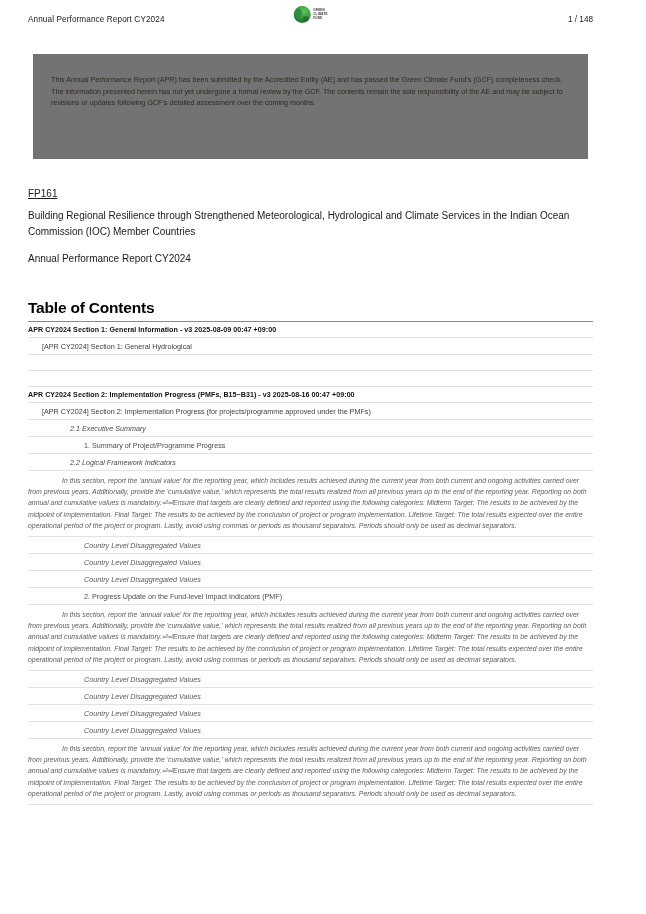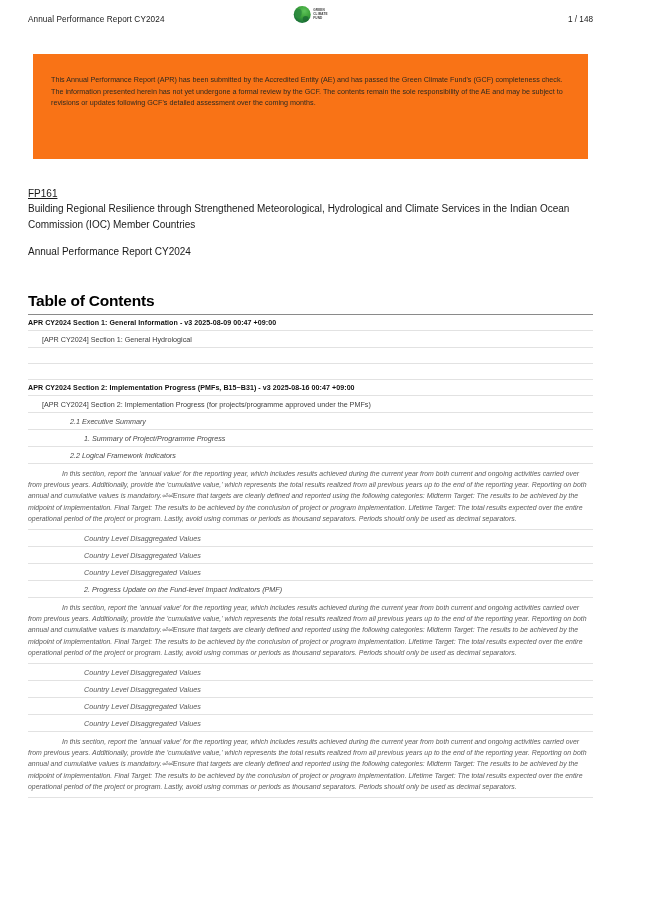--- a/index.html
+++ b/index.html
@@ -92,41 +92,42 @@
   }
   .header-pagenum {
     font-size: 8.2px;
     color: #1a1a1a;
     white-space: nowrap;
   }
 
   
   .notice-box {
     margin: 26px 33px 0 33px;
-    background: #f97316;
+    background: #737373;
     padding: 20px 18px 46px 18px;
     box-sizing: border-box;
     min-height: 105px;
   }
   .notice-text {
     font-size: 7.2px;
     line-height: 11.6px;
     color: #2e2a22;
     text-align: left;
     margin: 0;
   }
 
   
   .title-block {
     margin: 27px 28px 0 28px;
   }
   .doc-code {
     font-size: 10px;
     line-height: 15px;
     color: #1a1a1a;
+    margin-bottom: 7px;
     text-decoration: underline;
   }
   .doc-title {
     font-size: 10px;
     line-height: 15.5px;
     color: #1a1a1a;
     margin-bottom: 12px;
     max-width: 588px;
   }
   .doc-subtitle {
@@ -177,21 +178,20 @@
   }
   .toc-row.level-2 {
     font-size: 7.2px;
     font-style: italic;
     color: #4a4a4a;
     padding-left: 42px;
     min-height: 17px;
   }
   .toc-row.level-3 {
     font-size: 7.2px;
-    font-style: italic;
     color: #4a4a4a;
     padding-left: 56px;
     min-height: 17px;
   }
   .toc-row.level-4 {
     font-size: 7.2px;
     font-style: italic;
     color: #5a5a5a;
     padding-left: 56px;
     min-height: 17px;

